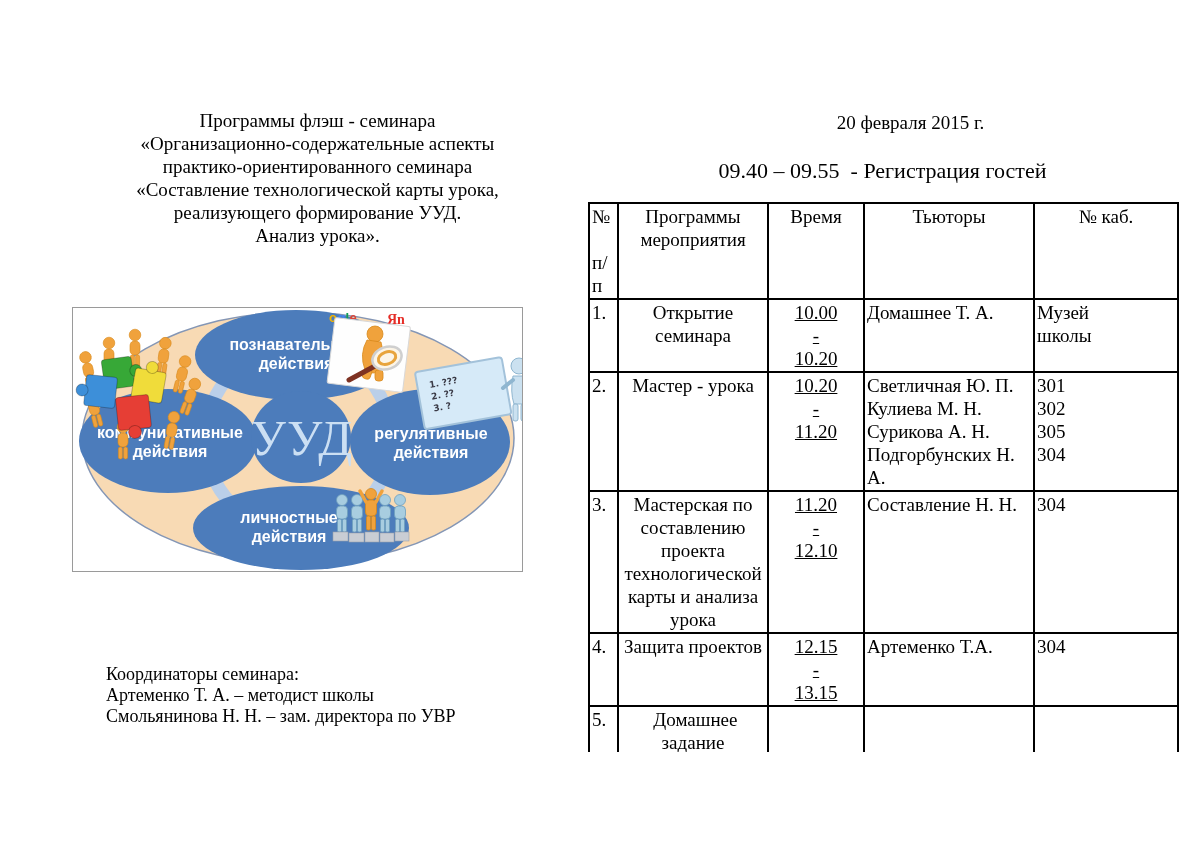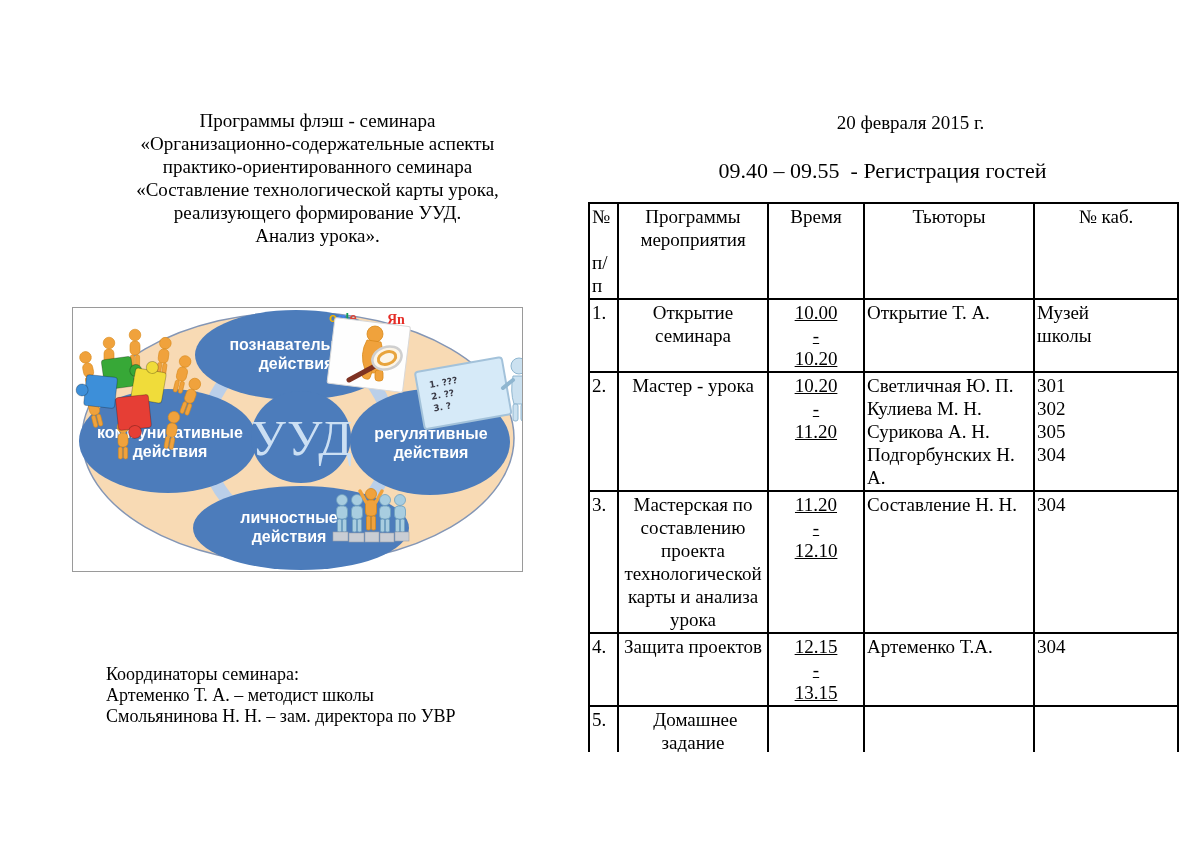--- a/index.html
+++ b/index.html
@@ -236,21 +236,21 @@
       <td class="th-c">Тьюторы</td>
       <td class="th-c c-room">№ каб.</td>
     </tr>
     <tr class="r-1">
       <td class="c-num">1.</td>
       <td class="c-name">Открытие
 семинара</td>
       <td class="c-time">10.00
 -
 10.20</td>
-      <td class="c-tutor">Открытие Т. А.</td>
+      <td class="c-tutor">Домашнее Т. А.</td>
       <td class="c-room">Музей
 школы</td>
     </tr>
     <tr class="r-2">
       <td class="c-num">2.</td>
       <td class="c-name">Мастер - урока</td>
       <td class="c-time">10.20
 -
 11.20</td>
       <td class="c-tutor">Светличная Ю. П.

